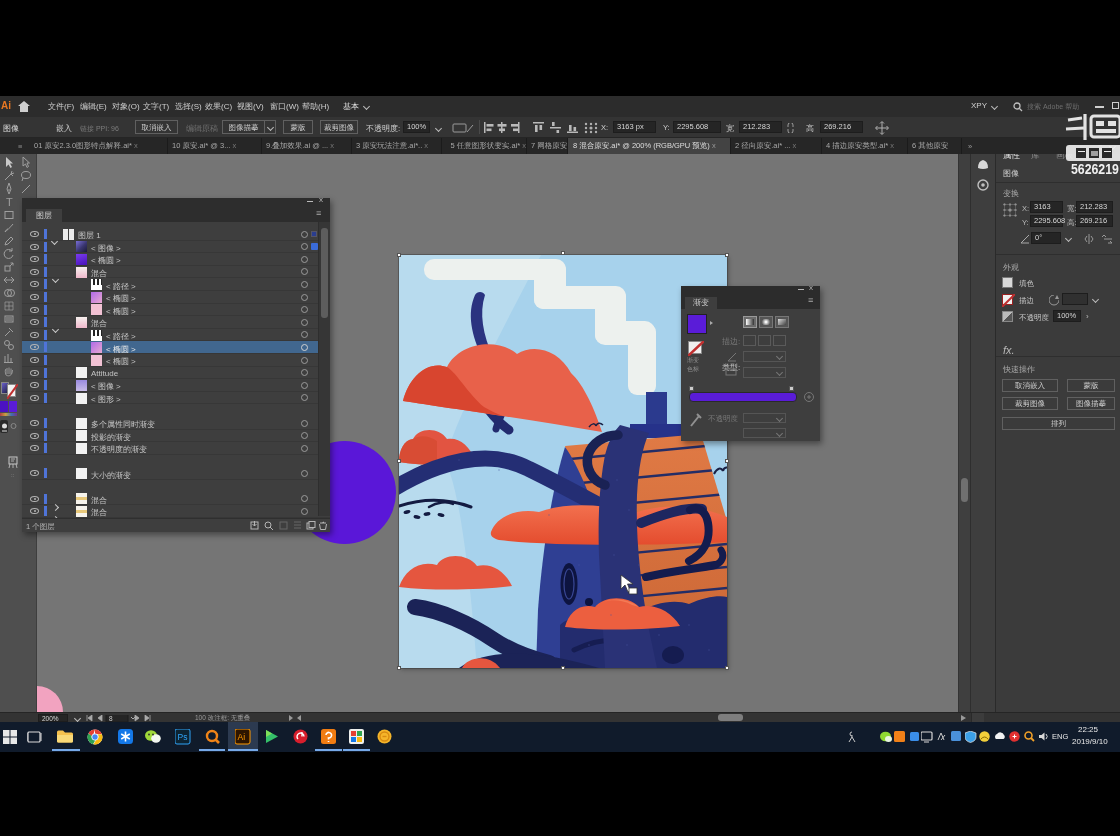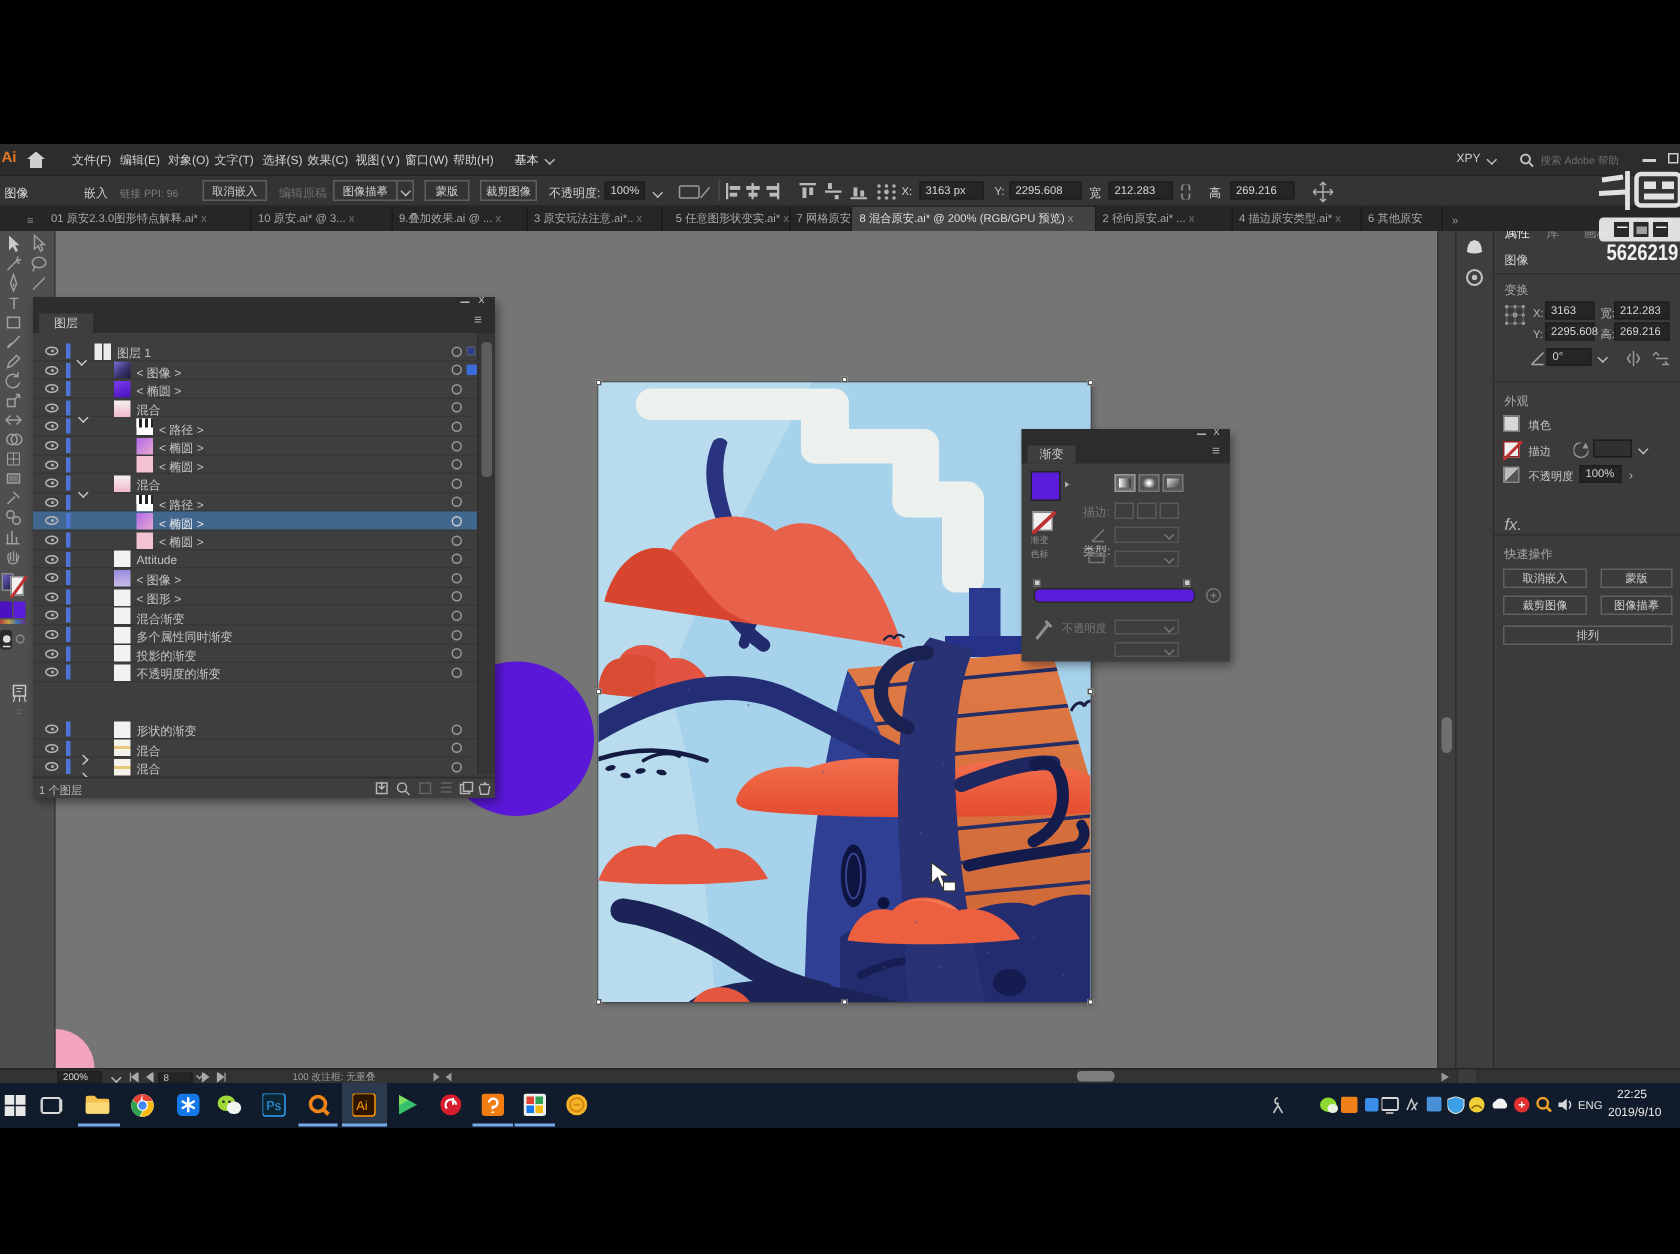--- a/index.html
+++ b/index.html
@@ -18,21 +18,21 @@
   <span class="abs" style="left:1px;top:4px;font-size:10px;font-weight:bold;color:#e87722;">Ai</span>
   <svg class="abs" style="left:18px;top:5px;" width="12" height="11">
       <path d="M6 0 L12 5 L10 5 L10 11 L2 11 L2 5 L0 5 Z" fill="#cfcfcf"></path>
     </svg>
   <span class="ltxt" style="left:48px;top:5px;">文件(F)</span>
   <span class="ltxt" style="left:80px;top:5px;">编辑(E)</span>
   <span class="ltxt" style="left:112px;top:5px;">对象(O)</span>
   <span class="ltxt" style="left:143px;top:5px;">文字(T)</span>
   <span class="ltxt" style="left:175px;top:5px;">选择(S)</span>
   <span class="ltxt" style="left:205px;top:5px;">效果(C)</span>
-  <span class="ltxt" style="left:237px;top:5px;font-family:Liberation Mono, monospace;">视图(V)</span>
+  <span class="ltxt" style="left:237px;top:5px;">视图(V)</span>
   <span class="ltxt" style="left:270px;top:5px;">窗口(W)</span>
   <span class="ltxt" style="left:302px;top:5px;">帮助(H)</span>
   <span class="ltxt" style="left:343px;top:5px;color:#e0e0e0;">基本</span>
   <span class="chev abs" style="left:364px;top:8px;"></span>
   <span class="ltxt" style="left:971px;top:5px;">XPY</span>
   <span class="chev abs" style="left:992px;top:8px;"></span>
   <svg class="abs" style="left:1013px;top:6px;" width="10" height="10">
       <circle cx="4" cy="4" r="3" fill="none" stroke="#c0c0c0" stroke-width="1.3"></circle>
       <path d="M6.5 6.5 L9 9" stroke="#c0c0c0" stroke-width="1.3"></path>
     </svg>
@@ -448,27 +448,20 @@
 <span class="abs" style="left:69px;top:2.2px;font-size:8px;color:#c4c4c4;white-space:nowrap;">&lt; 图像 &gt;</span>
 <span class="circ" style="left:279px;top:2.5px;border-color:#9a9a9a;"></span>
 </div>
 <div class="abs" style="left:0;top:193.8px;width:308px;height:12.6px;border-bottom:1px solid #373737;">
 <span class="eye" style="left:8px;top:3px;"></span>
 <div class="abs" style="left:22px;top:1px;width:2.5px;height:10px;background:#4f74d8;"></div>
 <div class="abs" style="left:54px;top:0.8px;width:11px;height:11px;background:#f2f2f2;"></div>
 <span class="abs" style="left:69px;top:2.2px;font-size:8px;color:#c4c4c4;white-space:nowrap;">&lt; 图形 &gt;</span>
 <span class="circ" style="left:279px;top:2.5px;border-color:#9a9a9a;"></span>
 </div>
-<div class="abs" style="left:0;top:206.4px;width:308px;height:12.6px;border-bottom:1px solid #373737;">
-<span class="eye" style="left:8px;top:3px;"></span>
-<div class="abs" style="left:22px;top:1px;width:2.5px;height:10px;background:#4f74d8;"></div>
-<div class="abs" style="left:54px;top:0.8px;width:11px;height:11px;background:#f2f2f2;"></div>
-<span class="abs" style="left:69px;top:2.2px;font-size:8px;color:#c4c4c4;white-space:nowrap;">混合渐变</span>
-<span class="circ" style="left:279px;top:2.5px;border-color:#9a9a9a;"></span>
-</div>
 <div class="abs" style="left:0;top:219.0px;width:308px;height:12.6px;border-bottom:1px solid #373737;">
 <span class="eye" style="left:8px;top:3px;"></span>
 <div class="abs" style="left:22px;top:1px;width:2.5px;height:10px;background:#4f74d8;"></div>
 <div class="abs" style="left:54px;top:0.8px;width:11px;height:11px;background:#f2f2f2;"></div>
 <span class="abs" style="left:69px;top:2.2px;font-size:8px;color:#c4c4c4;white-space:nowrap;">多个属性同时渐变</span>
 <span class="circ" style="left:279px;top:2.5px;border-color:#9a9a9a;"></span>
 </div>
 <div class="abs" style="left:0;top:231.6px;width:308px;height:12.6px;border-bottom:1px solid #373737;">
 <span class="eye" style="left:8px;top:3px;"></span>
 <div class="abs" style="left:22px;top:1px;width:2.5px;height:10px;background:#4f74d8;"></div>
@@ -476,25 +469,25 @@
 <span class="abs" style="left:69px;top:2.2px;font-size:8px;color:#c4c4c4;white-space:nowrap;">投影的渐变</span>
 <span class="circ" style="left:279px;top:2.5px;border-color:#9a9a9a;"></span>
 </div>
 <div class="abs" style="left:0;top:244.2px;width:308px;height:12.6px;border-bottom:1px solid #373737;">
 <span class="eye" style="left:8px;top:3px;"></span>
 <div class="abs" style="left:22px;top:1px;width:2.5px;height:10px;background:#4f74d8;"></div>
 <div class="abs" style="left:54px;top:0.8px;width:11px;height:11px;background:#f2f2f2;"></div>
 <span class="abs" style="left:69px;top:2.2px;font-size:8px;color:#c4c4c4;white-space:nowrap;">不透明度的渐变</span>
 <span class="circ" style="left:279px;top:2.5px;border-color:#9a9a9a;"></span>
 </div>
-<div class="abs" style="left:0;top:282.0px;width:308px;height:12.6px;border-bottom:1px solid #373737;">
+<div class="abs" style="left:0;top:269.4px;width:308px;height:12.6px;border-bottom:1px solid #373737;">
 <span class="eye" style="left:8px;top:3px;"></span>
 <div class="abs" style="left:22px;top:1px;width:2.5px;height:10px;background:#4f74d8;"></div>
 <div class="abs" style="left:54px;top:0.8px;width:11px;height:11px;background:#f2f2f2;"></div>
-<span class="abs" style="left:69px;top:2.2px;font-size:8px;color:#c4c4c4;white-space:nowrap;">形状的渐变</span>
+<span class="abs" style="left:69px;top:2.2px;font-size:8px;color:#c4c4c4;white-space:nowrap;">大小的渐变</span>
 <span class="circ" style="left:279px;top:2.5px;border-color:#9a9a9a;"></span>
 </div>
 <div class="abs" style="left:0;top:294.6px;width:308px;height:12.6px;border-bottom:1px solid #373737;">
 <span class="eye" style="left:8px;top:3px;"></span>
 <div class="abs" style="left:22px;top:1px;width:2.5px;height:10px;background:#4f74d8;"></div>
 <span class="abs" style="left:31px;top:3px;"><span class="chev" style="transform:rotate(-45deg);border-color:#c8c8c8;"></span></span>
 <div class="abs" style="left:54px;top:0.8px;width:11px;height:11px;background:linear-gradient(180deg,#f6f3ec 40%,#e8c87a 40% 60%,#f6f3ec 60%);"></div>
 <span class="abs" style="left:69px;top:2.2px;font-size:8px;color:#c4c4c4;white-space:nowrap;">混合</span>
 <span class="circ" style="left:279px;top:2.5px;border-color:#9a9a9a;"></span>
 </div>

